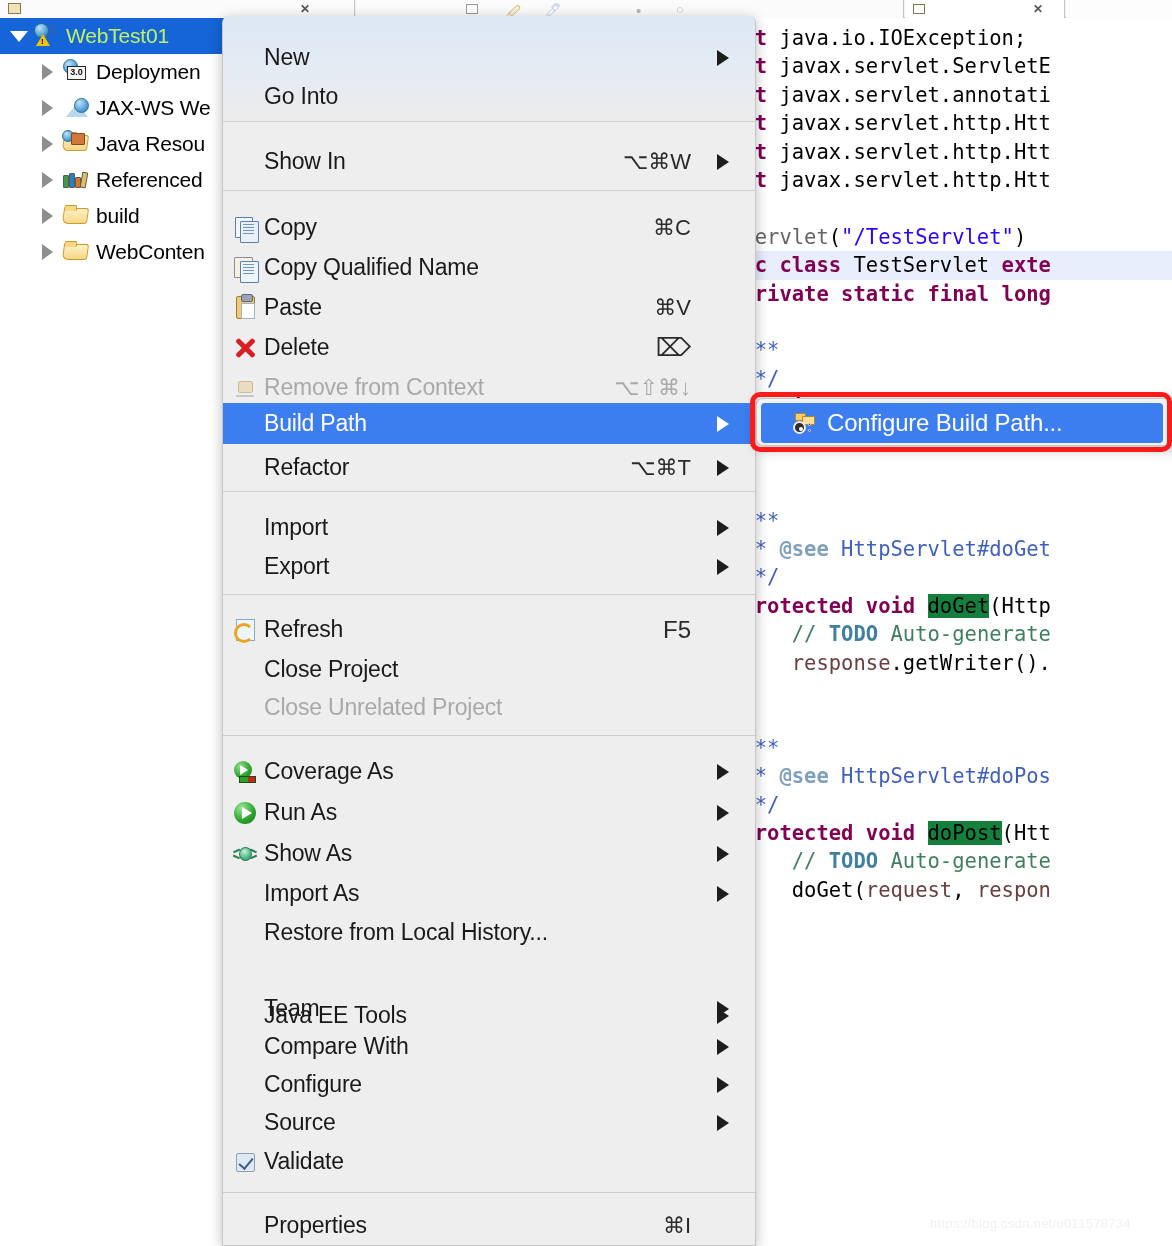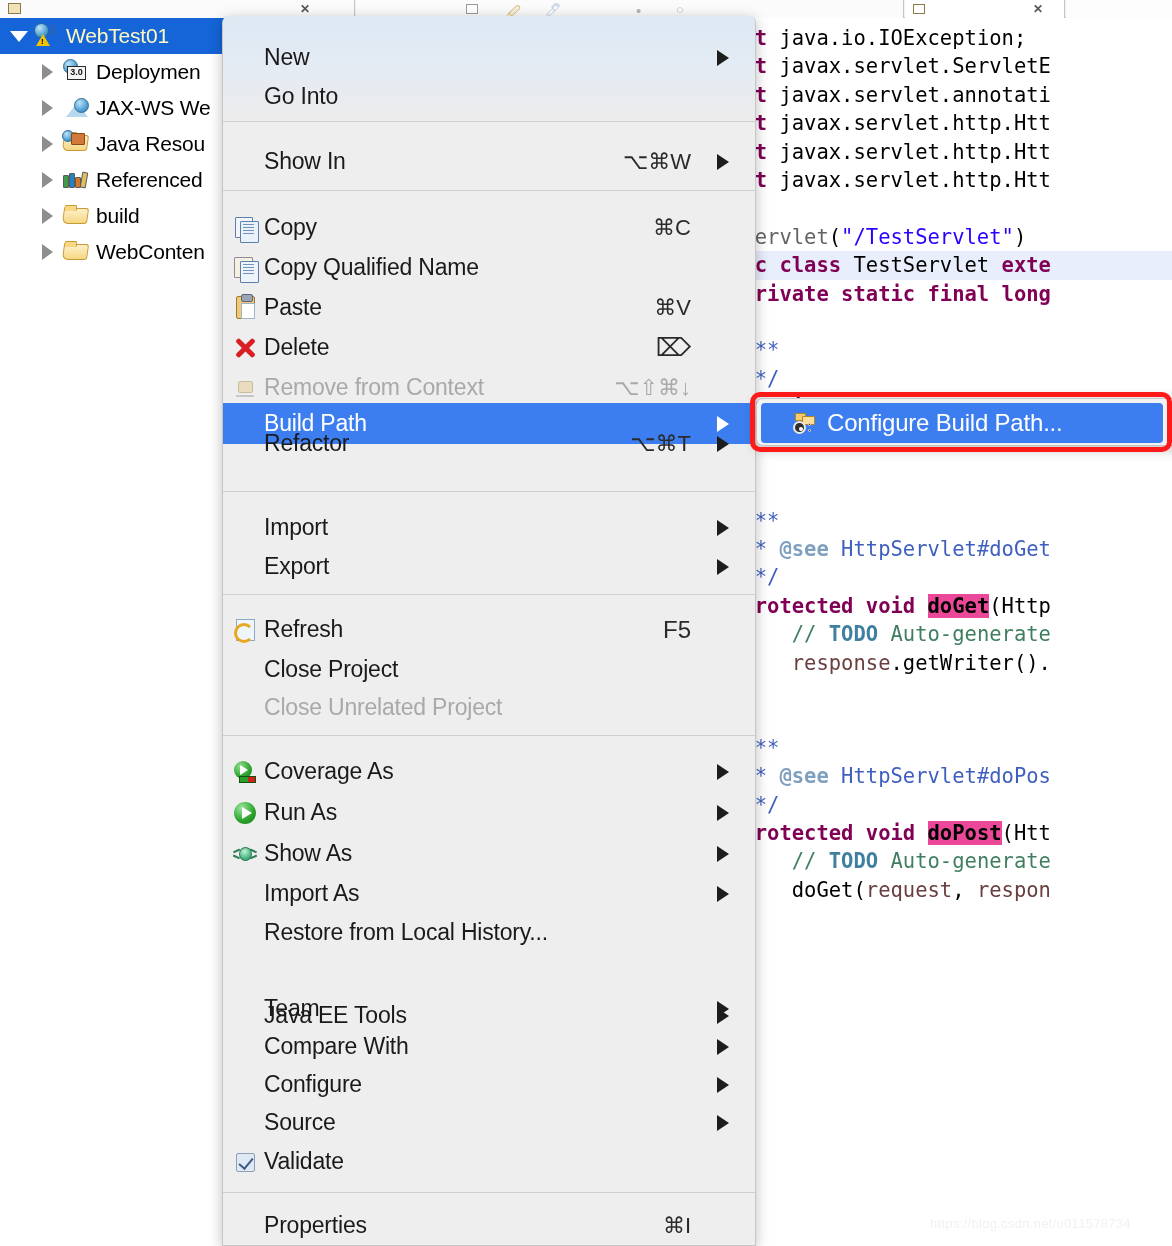--- a/index.html
+++ b/index.html
@@ -33,21 +33,21 @@
   .trow { position: absolute; left: 0; width: 232px; height: 36px; display: flex; align-items: center; }
   .trow.sel { background: #1565d8; }
   .tw { position: absolute; left: 8px; width: 22px; height: 36px; display: flex;
     align-items: center; justify-content: center; }
   .tw-down { width: 0; height: 0; border-left: 9px solid transparent;
     border-right: 9px solid transparent; border-top: 11px solid #ffffff; }
   .tw-right { width: 0; height: 0; border-top: 8px solid transparent;
     border-bottom: 8px solid transparent; border-left: 11px solid #8e8e8e; }
   .ticon { position: absolute; width: 28px; height: 24px; }
   .tlabel { position: absolute; font-size: 21px; color: #000; white-space: nowrap; letter-spacing: -0.2px; }
-  .trow.sel .tlabel { color: #fef9c3; font-weight: 500; }
+  .trow.sel .tlabel { color: #bef264; font-weight: 500; }
 
   
   .ic-globe { position:absolute; left:0; top:0; width:15px; height:15px; border-radius:50%;
     background: radial-gradient(circle at 35% 30%, #bfe3f7 0%, #5aa8d8 55%, #2d6fa8 100%);
     border:1px solid #2f6b96; }
   .ic-badge30 { position:absolute; left:5px; top:7px; width:19px; height:14px; background:#f4f4f4;
     border:1.5px solid #2a2a2a; font-size:9px; font-weight:bold; line-height:11px; text-align:center;
     color:#111; font-family:"Liberation Sans", sans-serif;}
   .ic-openfolder { position:absolute; left:1px; top:5px; width:25px; height:16px;
     background:linear-gradient(#fdf0c8,#f7d784); border:1px solid #c79b33;
@@ -81,21 +81,21 @@
   .code .ln { display: block; height: 28.4px; }
   .kw { color: #7f0055; font-weight: bold; }
   .str { color: #2a00ff; }
   .cmt { color: #3f7f5f; }
   .doc { color: #3f5fbf; }
   .doctag { color: #7f9fbf; font-weight: bold; }
   .todo { color: #3f7f9f; font-weight: bold; }
   .ann { color: #646464; }
   .fld { color: #6a3e3e; }
   .hl-line { background: #e8eefb; display: block; }
-  .hl-occ { background: #ec4899; font-weight: bold; }
+  .hl-occ { background: #15803d; }
 
   
   .menu { position: absolute; left: 222px; top: 16px; width: 534px; height: 1230px;
     background: #eeeeee; border: 1px solid #c6c6c6; border-top: none;
     border-radius: 7px 7px 0 0;
     box-shadow: 0 3px 14px rgba(0,0,0,0.26);
     overflow: hidden; }
   .menu-top-grad { position: absolute; left:0; top:0; width:100%; height:104px;
     background: linear-gradient(180deg, #dde8f3 0%, #e3ebf4 45%, #ececec 100%); }
   .mi { position: absolute; left: 0; width: 534px; height: 39px; display: flex; align-items: center; }
@@ -367,21 +367,21 @@
       <span class="micon">
           <span class="i-rfc"></span>
         </span>
       <span class="mlabel">Remove from Context</span>
       <span class="mkey">⌥⇧⌘↓</span>
     </div>
     <div class="mi sel" style="top:387px;height:41px;">
       <span class="mlabel" style="font-weight:500;">Build Path</span>
       <span class="marrow"></span>
     </div>
-    <div class="mi" style="top:408px;">
+    <div class="mi" style="top:432px;">
       <span class="mlabel">Refactor</span>
       <span class="mkey">⌥⌘T</span>
       <span class="marrow"></span>
     </div>
     <div class="sep" style="top:475px;"></div>
 
     <div class="mi" style="top:492px;">
       <span class="mlabel">Import</span>
       <span class="marrow"></span>
     </div>

